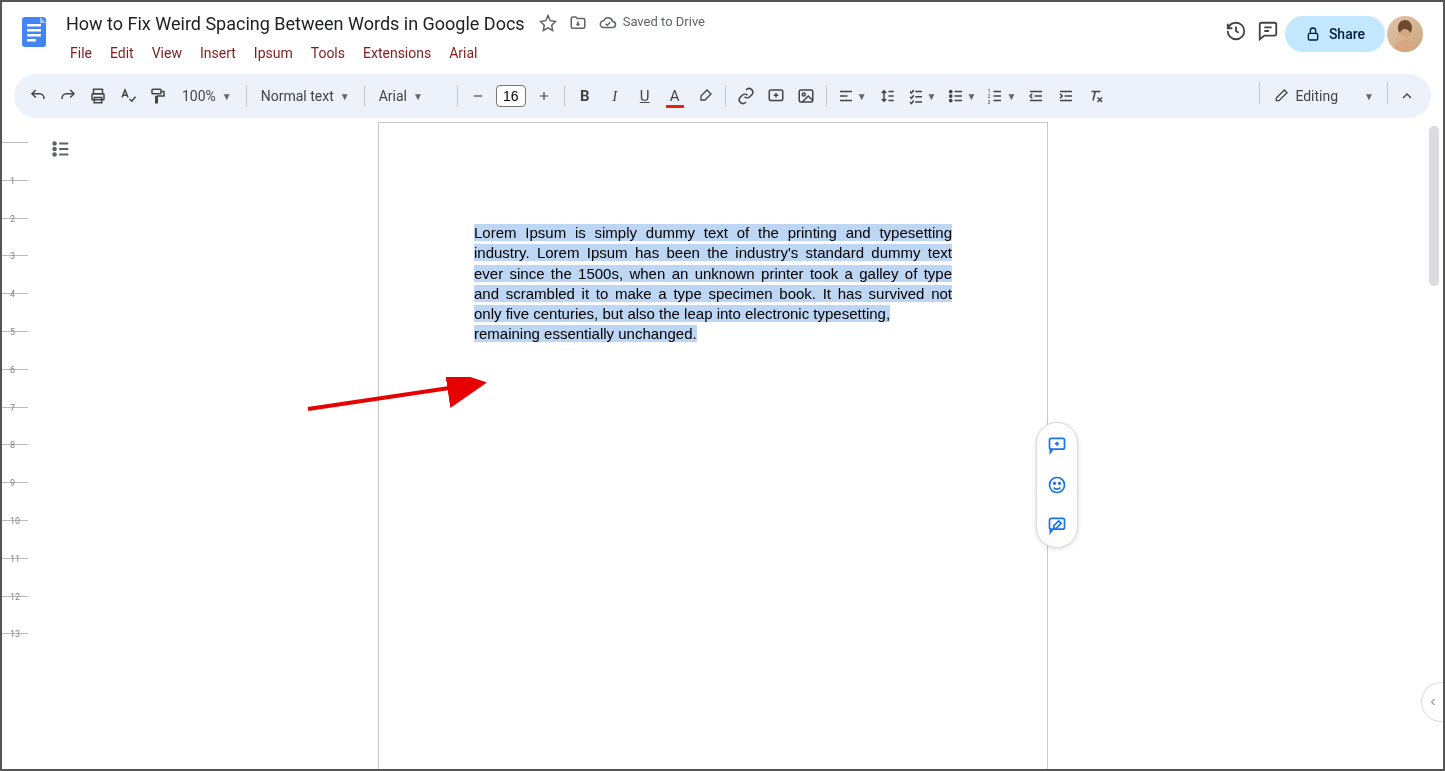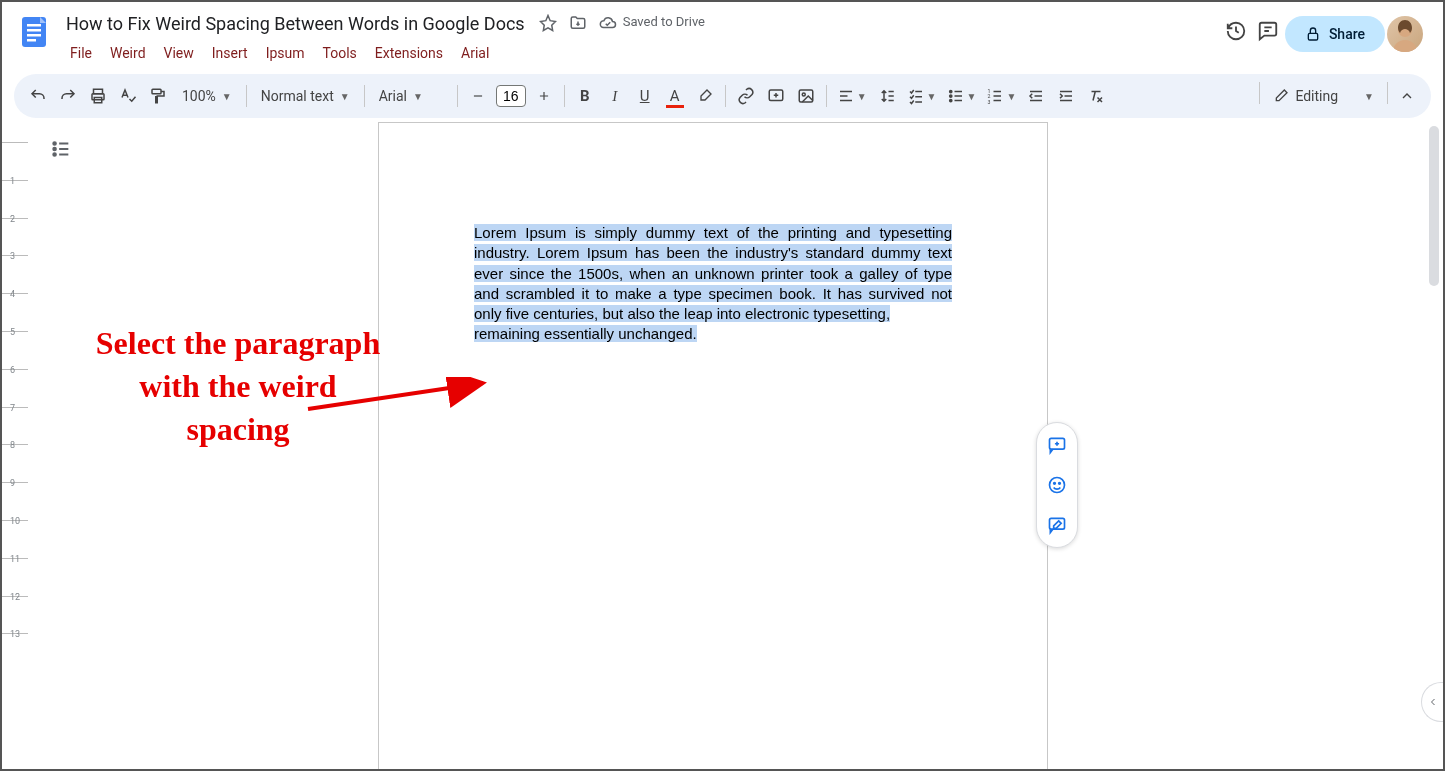--- a/index.html
+++ b/index.html
@@ -100,21 +100,21 @@
           <svg width="18" height="18" viewBox="0 0 24 24" fill="none" stroke="#5f6368" stroke-width="2">
               <path d="M18 18a4 4 0 000-8 6 6 0 00-11.5-1A4.5 4.5 0 006 18h12z"></path>
               <path d="M9 13l2 2 4-4"></path>
             </svg>
           <span>Saved to Drive</span>
         </span>
       </div>
     </div>
     <div class="menu-row">
       <div class="menu-item">File</div>
-      <div class="menu-item">Weird</div>
+      <div class="menu-item">Edit</div>
       <div class="menu-item">View</div>
       <div class="menu-item">Insert</div>
       <div class="menu-item">Ipsum</div>
       <div class="menu-item">Tools</div>
       <div class="menu-item">Extensions</div>
       <div class="menu-item">Arial</div>
     </div>
   </div>
   <div class="header-right">
     <div class="icon-btn">
@@ -433,21 +433,20 @@
           <path d="M10 6h10M10 12h10M10 18h10" fill="none"></path>
         </svg>
     </div>
 
     <div class="page">
       <div class="doc-text">
         <span class="sel">Lorem Ipsum is simply dummy text of the printing and typesetting industry. Lorem Ipsum has been the industry's standard dummy text ever since the 1500s, when an unknown printer took a galley of type and scrambled it to make a type specimen book. It has survived not only five centuries, but also the leap into electronic typesetting, </span><br><span class="sel-last">remaining essentially unchanged.</span>
       </div>
     </div>
 
-    <div class="annotation">Select the paragraph with the weird spacing</div>
     <svg class="arrow" viewBox="0 0 190 40">
       <defs>
           <marker id="ah" markerWidth="12" markerHeight="12" refX="9" refY="5" orient="auto">
             <path d="M0 0L10 5L0 10z" fill="#e60000"></path>
           </marker>
         </defs>
       <line x1="5" y1="32" x2="180" y2="6" stroke="#e60000" stroke-width="4" marker-end="url(#ah)"></line>
     </svg>
 
     <div class="float-tools">

